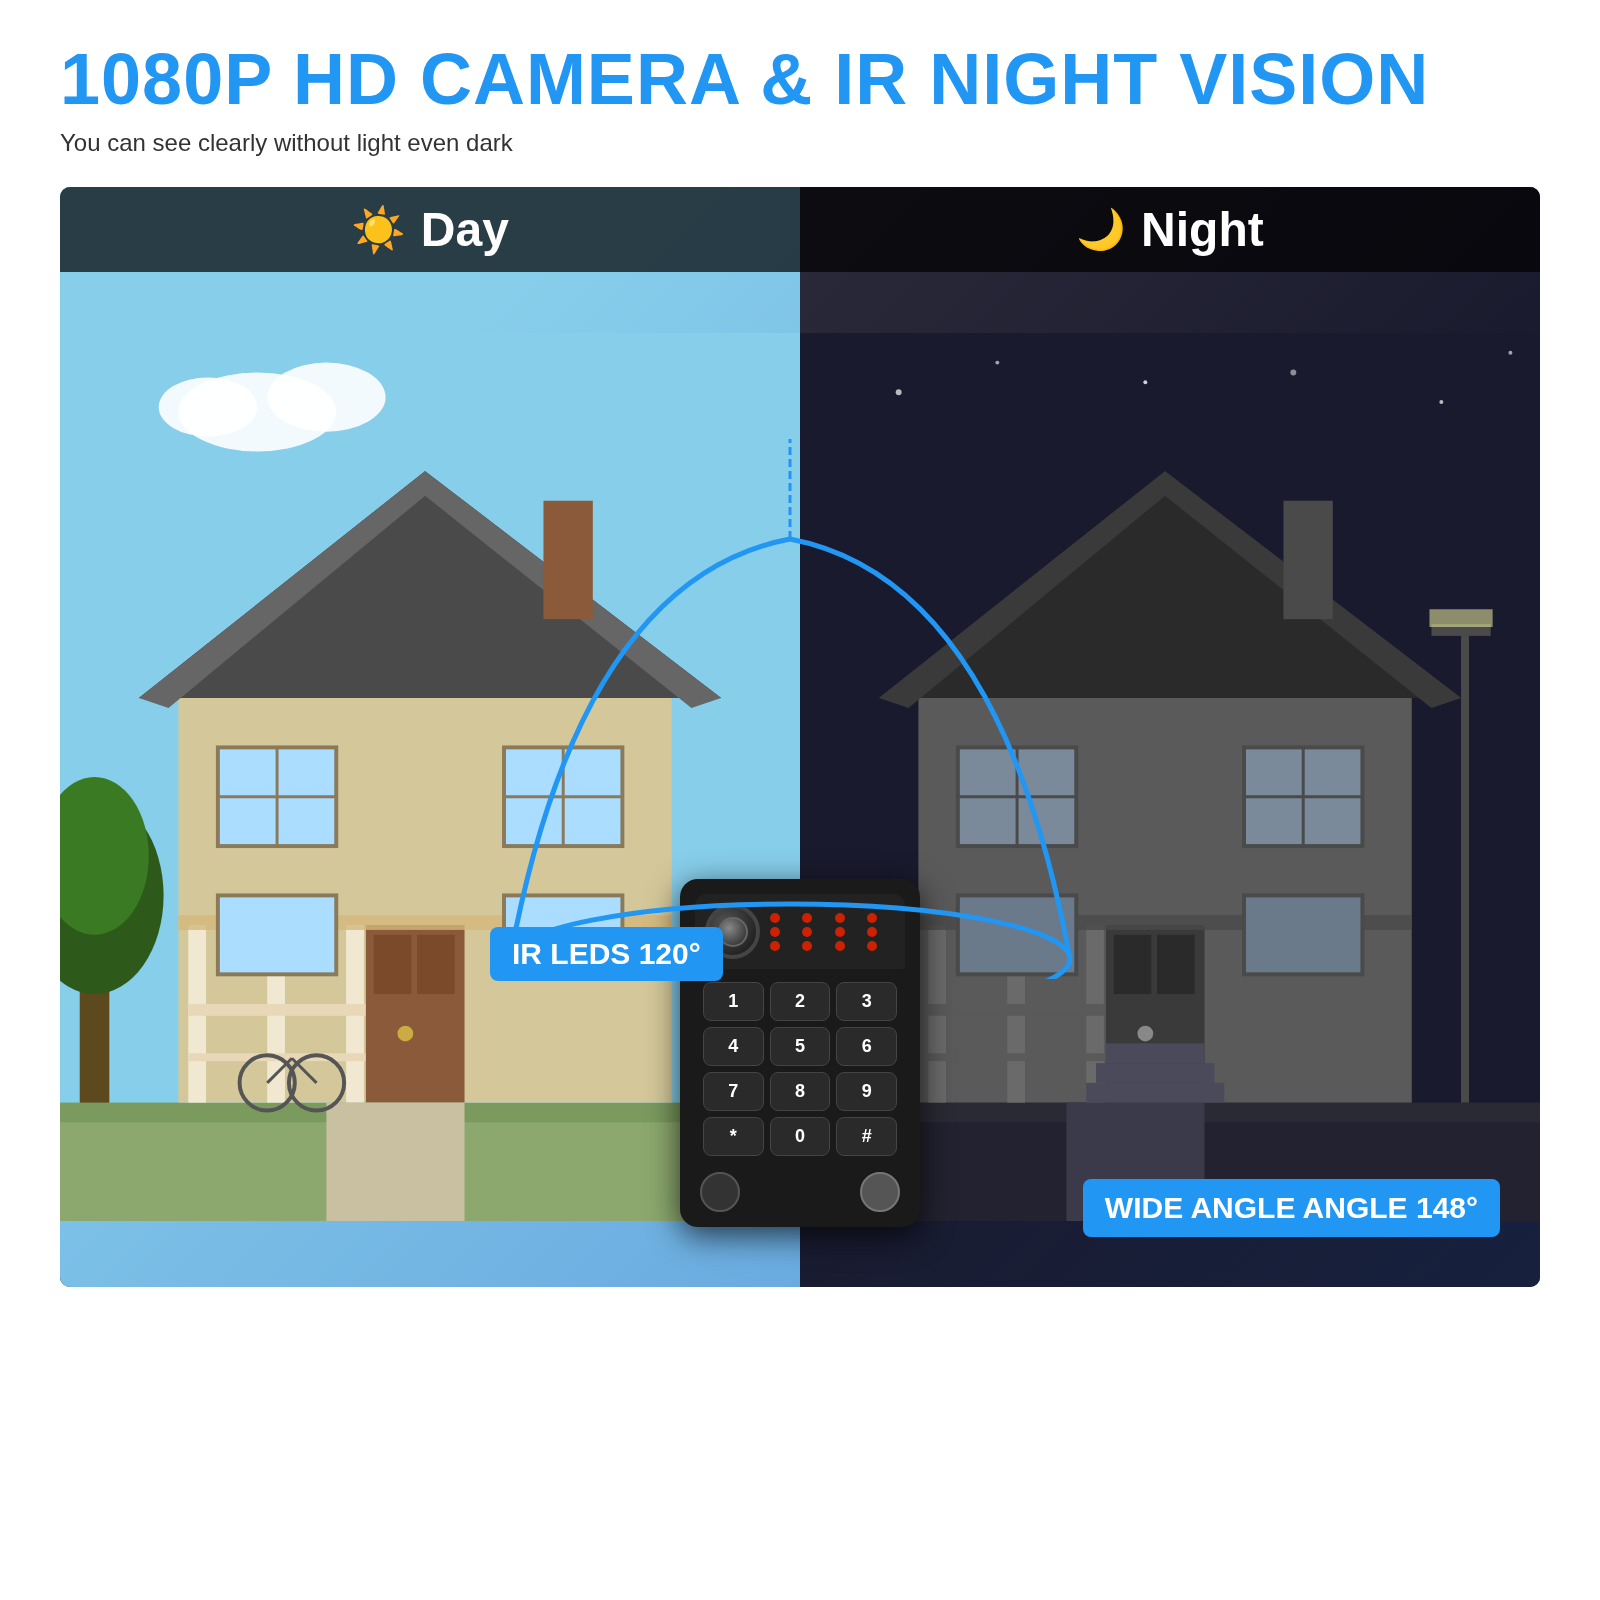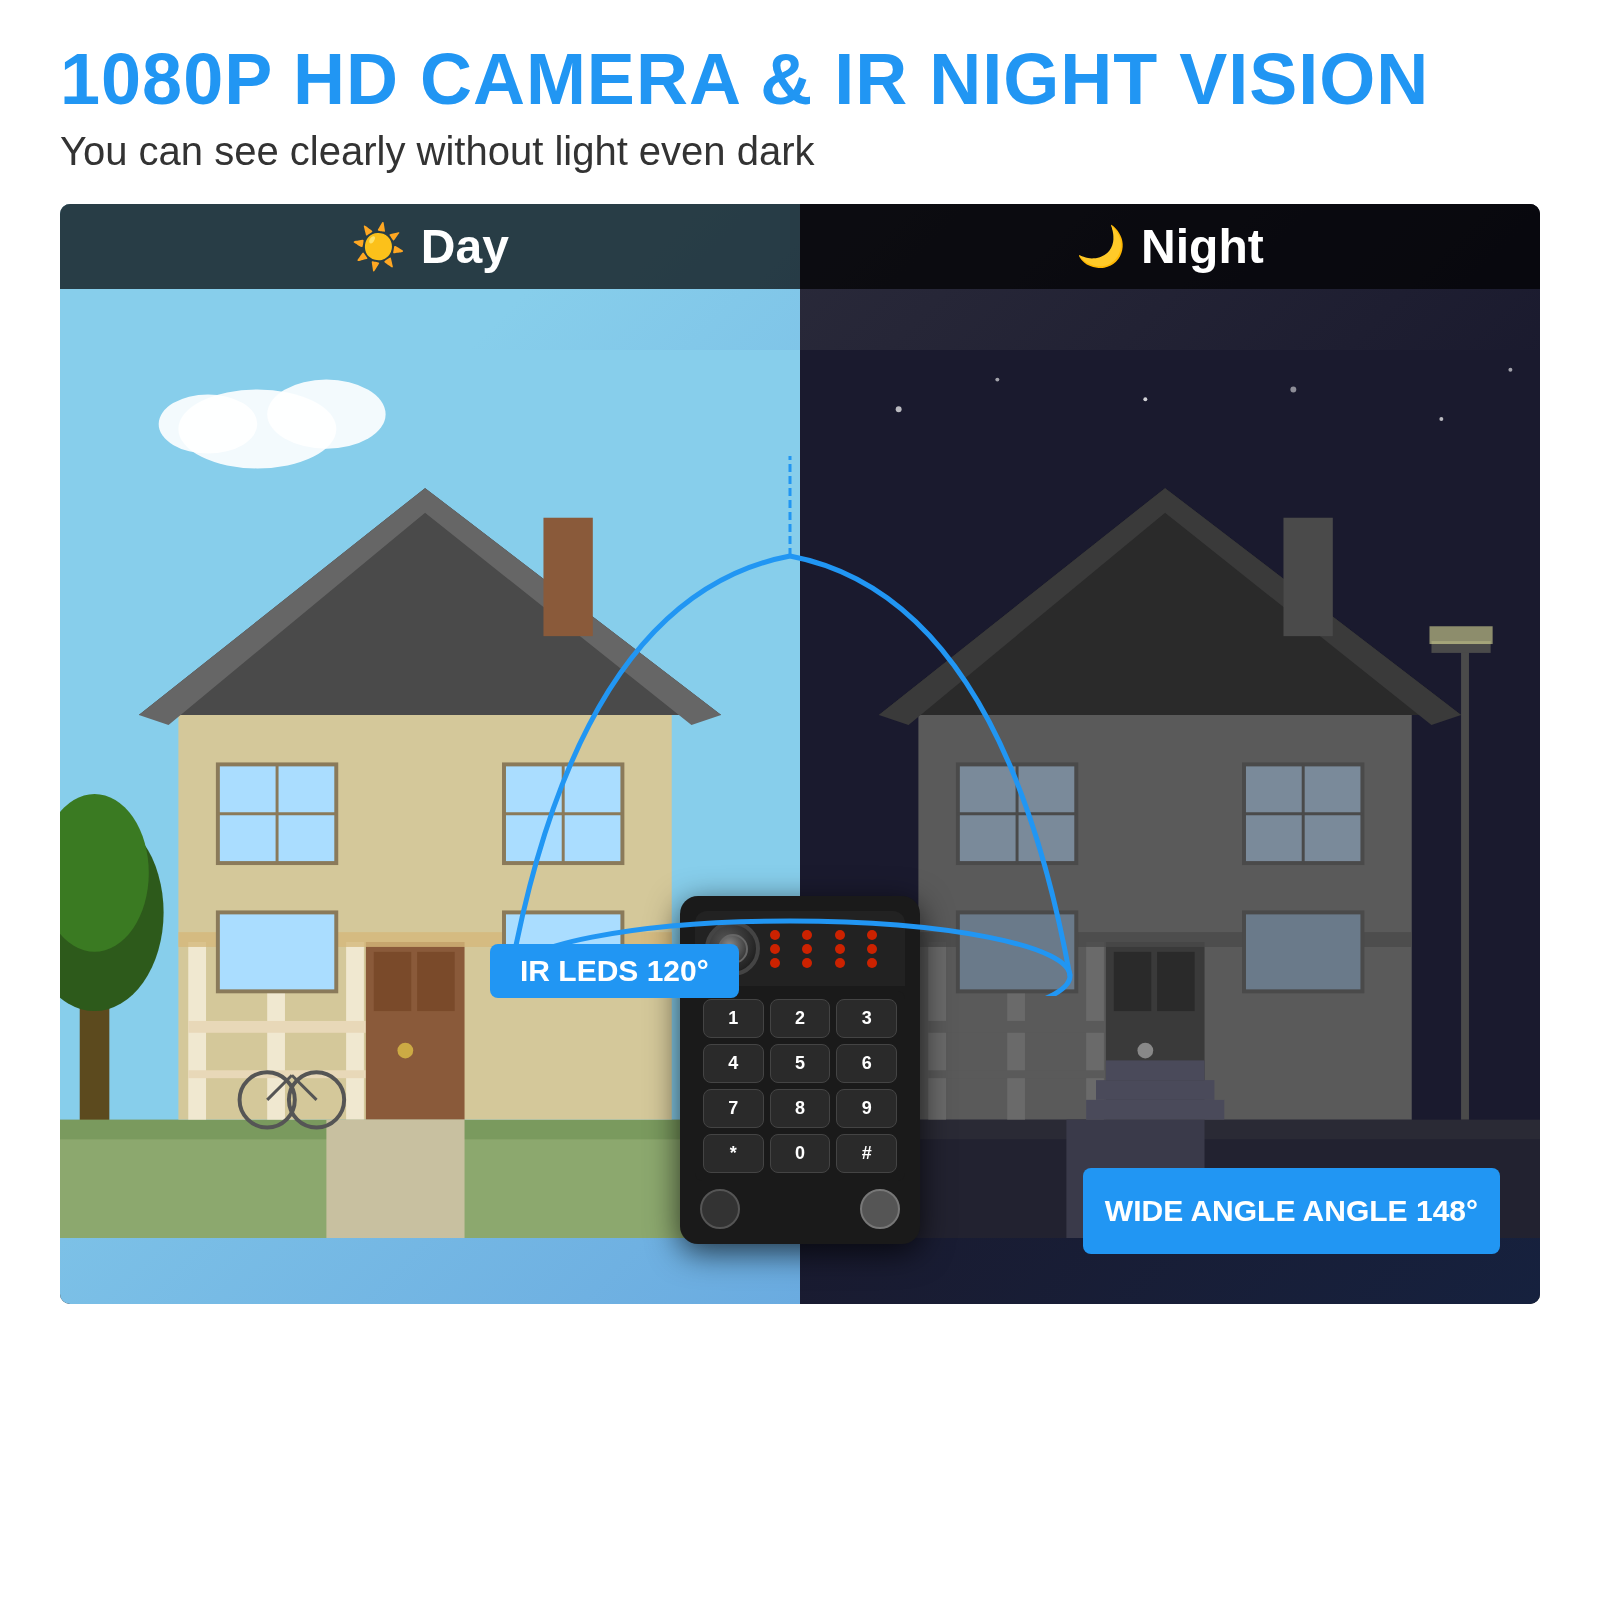--- a/index.html
+++ b/index.html
@@ -18,21 +18,21 @@
     }
     .main-title {
       font-size: 72px;
       font-weight: 900;
       color: #2196F3;
       letter-spacing: 1px;
       line-height: 1.1;
       margin-bottom: 10px;
     }
     .subtitle {
-      font-size: 40px;
+      font-size: 24px;
       color: #333;
       margin-bottom: 30px;
     }
     .image-section {
       position: relative;
       width: 100%;
       background: #1a1a1a;
       border-radius: 10px;
       overflow: visible;
       display: flex;
@@ -185,32 +185,32 @@
       border: 2px solid #777;
     }
 
     
     .ir-label {
       position: absolute;
       background: #2196F3;
       color: white;
       font-size: 30px;
       font-weight: bold;
-      padding: 10px 30px;
+      padding: 10px 22px;
       border-radius: 8px;
       z-index: 25;
       white-space: nowrap;
     }
     .wide-angle-label {
       position: absolute;
       background: #2196F3;
       color: white;
       font-size: 30px;
       font-weight: bold;
-      padding: 26px 22px;
+      padding: 12px 22px;
       border-radius: 8px;
       z-index: 25;
       white-space: nowrap;
     }
 
     
     .house-svg {
       width: 100%;
       height: 100%;
     }

